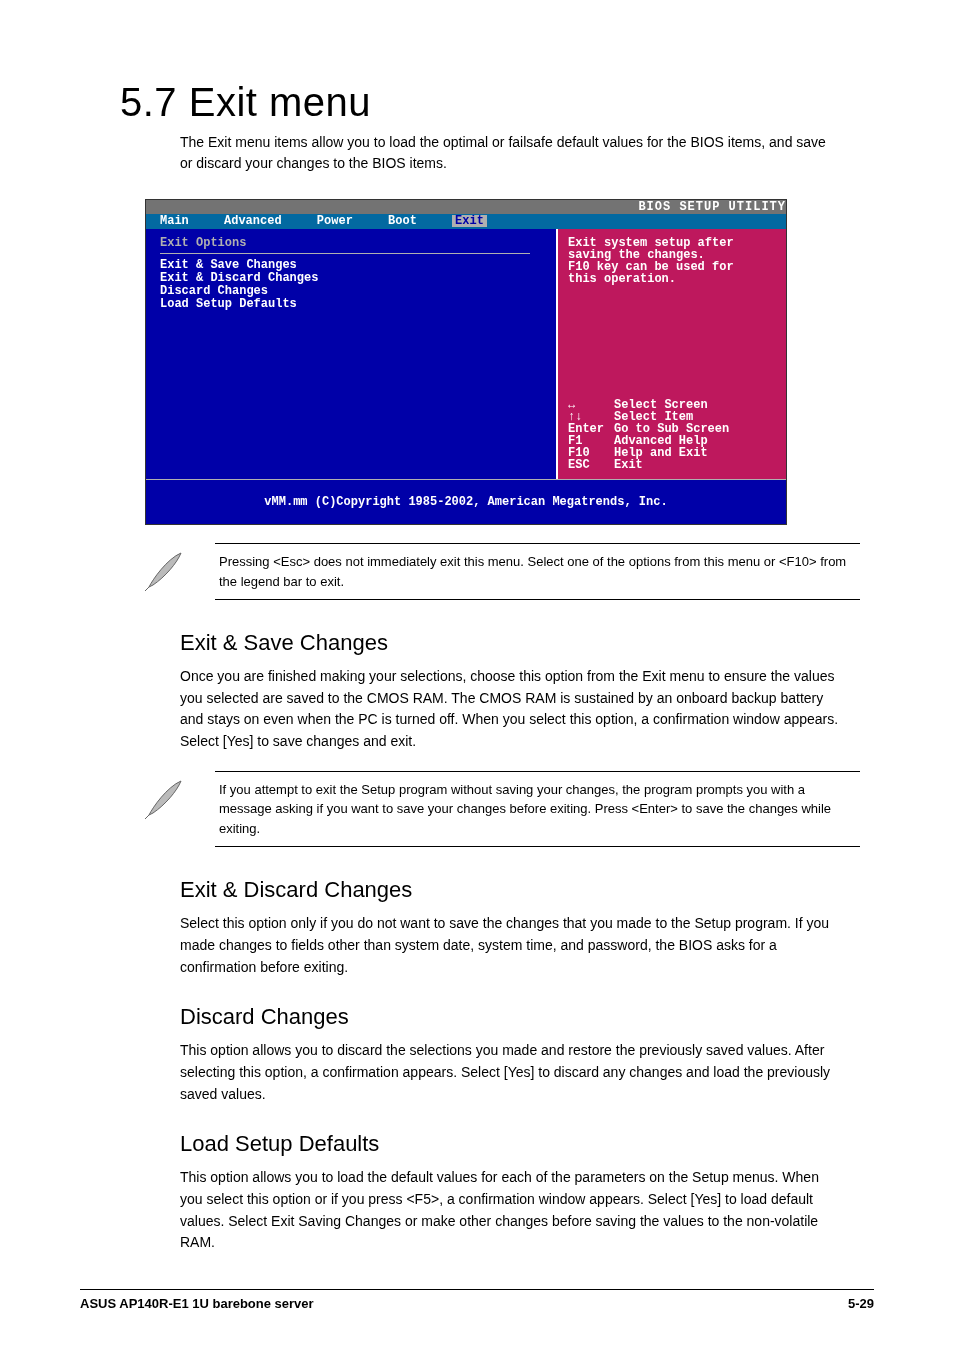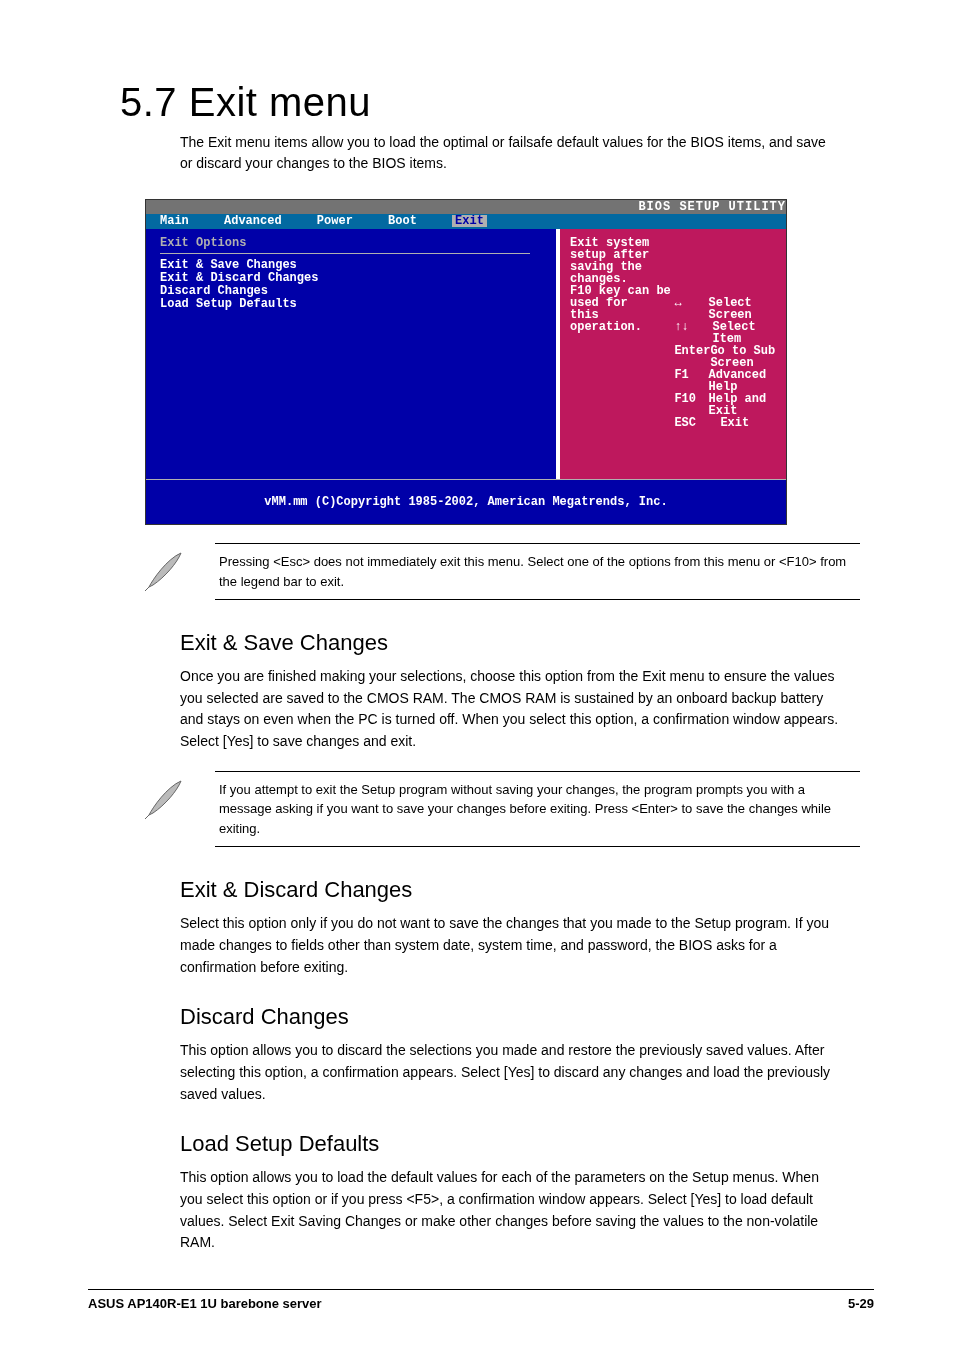--- a/index.html
+++ b/index.html
@@ -73,25 +73,25 @@
     margin-bottom: 4px;
   }
   .bios-divider {
     border-top: 1px solid #b0b0b0;
     margin: 2px 0 5px 0;
     width: 370px;
   }
   .bios-item { padding-left: 0; color:#fff; margin-bottom:1px; }
   .bios-right {
     flex: 1;
-    border-left: 4px solid #ffffff;
+    border-left: 2px solid #ffffff;
     padding: 8px 8px 8px 10px;
     color:#fff;
     display:flex;
-    flex-direction:row;
+    flex-direction:column;
     justify-content:space-between;
   }
   .bios-help { color:#fff; }
   .bios-keys { color:#fff; margin-top: 60px; }
   .bios-keys-row { display:flex; }
   .bios-key { width:46px; color:#fff; font-weight:bold; }
   .bios-key-desc { color:#fff; }
   .bios-keys .bios-key { color:#ffffff;}
   .bios-footer {
     background: #0000a8;
@@ -135,21 +135,21 @@
     font-stretch: condensed;
   }
   .body-p {
     margin: 0 11px 0 100px;
     font-size: 14px;
     line-height: 1.55;
     width: 660px;
   }
   .page-footer {
     position: absolute;
-    left: 88px;
+    left: 80px;
     right: 80px;
     bottom: 40px;
     border-top: 1px solid #000;
     padding-top: 6px;
     font-size: 13px;
     display: flex;
     justify-content: space-between;
   }
   .page-footer .ref { font-weight: bold;}
   .page-footer .num { font-weight: bold;}

